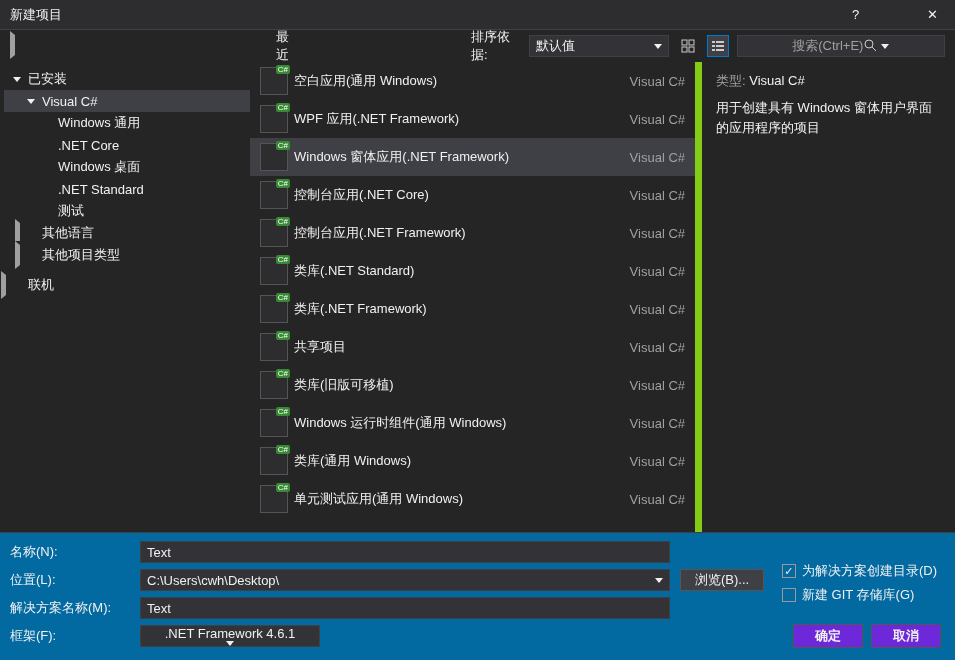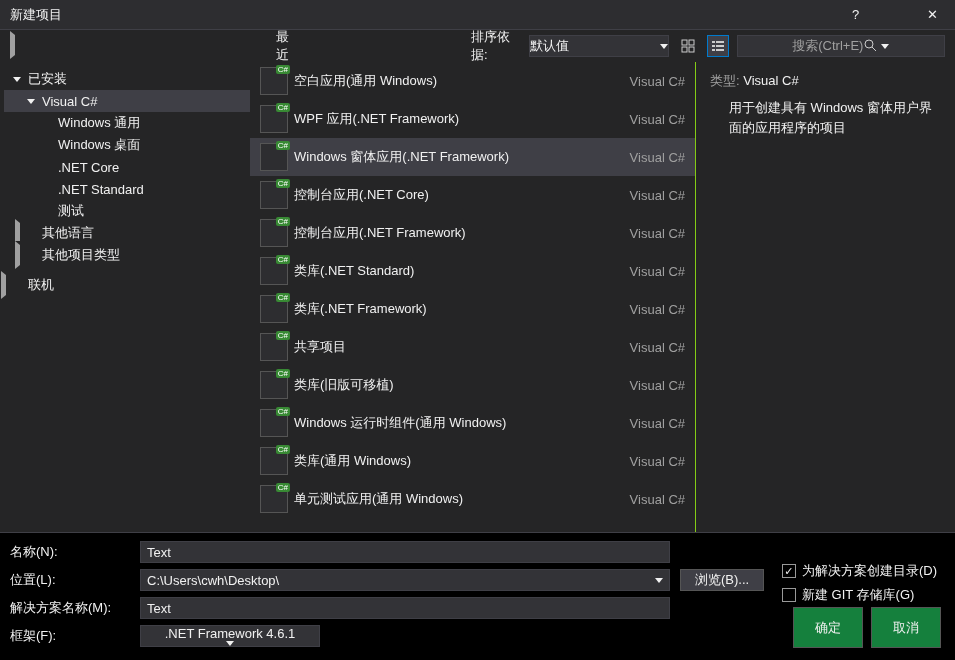--- a/index.html
+++ b/index.html
@@ -6,58 +6,58 @@
 body { background: #1e1e1e; color: #f1f1f1; width: 955px; height: 660px; overflow: hidden; }
 .titlebar { height: 30px; background: #2d2d30; display: flex; align-items: center; padding-left: 10px; border-bottom: 1px solid #3f3f46; gap: 32px; }
 .titlebar .title { flex: 1; }
 .titlebar .btn { width: 45px; height: 30px; display: flex; align-items: center; justify-content: center; color: #f1f1f1; }
 .topbar { height: 32px; display: flex; align-items: center; padding: 0 10px; gap: 8px; background: #252526; }
 .toptree-link { display: flex; align-items: center; gap: 6px; color: #f1f1f1; cursor: pointer; }
 .arrow { width: 0; height: 0; display: inline-block; }
 .arrow.right { border-top: 4px solid transparent; border-bottom: 4px solid transparent; border-left: 5px solid #a0a0a0; }
 .arrow.down { border-left: 4px solid transparent; border-right: 4px solid transparent; border-top: 5px solid #f1f1f1; }
 .sort-label { color: #f1f1f1; margin-left: 4px; }
-.combo { background: #333337; border: 1px solid #3f3f46; height: 22px; display: flex; align-items: center; padding: 0 0; gap: 8px; min-width: 140px; justify-content: space-between; }
+.combo { background: #333337; border: 1px solid #3f3f46; height: 22px; display: flex; align-items: center; padding: 0 6px; gap: 8px; min-width: 140px; justify-content: space-between; }
 .viewbtn { width: 24px; height: 22px; display: flex; align-items: center; justify-content: center; border: 1px solid transparent; }
 .viewbtn.active { border: 1px solid #007acc; background: #3f3f46; }
 .searchbox { margin-left: auto; background: #333337; border: 1px solid #3f3f46; height: 22px; width: 230px; display: flex; align-items: center; padding: 0 6px; color: #a0a0a0; justify-content: center; }
 .main { display: flex; height: 470px; background: #252526; }
 .sidebar { width: 250px; padding: 6px 0 6px 4px; overflow: hidden; }
 .treeitem { display: flex; align-items: center; gap: 6px; height: 22px; padding-left: 8px; cursor: pointer; color: #f1f1f1; }
 .treeitem .tri { width: 10px; display: inline-flex; justify-content: center; }
 .treeitem.d1 { padding-left: 22px; }
 .treeitem.d3 { padding-left: 54px; }
 .treeitem.selected { background: #3f3f46; }
 .center { flex: 1; overflow-y: auto; background: #252526; border-left: 0; }
 .center::-webkit-scrollbar { width: 16px; }
 .center::-webkit-scrollbar-track { background: #3e3e42; }
 .center::-webkit-scrollbar-thumb { background: #686868; }
 .tplitem { display: flex; align-items: center; height: 38px; padding: 0 10px; gap: 6px; cursor: pointer; }
 .tplitem.selected { background: #3f3f46; }
 .tplicon { width: 28px; height: 28px; background: #2d2d30; border: 1px solid #555; position: relative; flex-shrink: 0; }
 .tplicon::after { content: "C#"; position: absolute; top: -3px; right: -3px; background: #388a34; color: #fff; font-size: 8px; padding: 0 2px; border-radius: 2px; }
 .tpltext { flex: 1; }
 .tpllang { color: #a0a0a0; }
-.right { width: 260px; padding: 10px 14px; border-left: 1px solid #84cc16; background: #252526; }
+.right { width: 260px; padding: 10px 14px; border-left: 7px solid #84cc16; background: #252526; }
 .right .typelabel { color: #a0a0a0; }
 .right .typeval { color: #f1f1f1; }
-.right .desc { margin-top: 8px; line-height: 1.5; margin-left: 19px; }
-.bottom { background: #000000; padding: 6px 10px 10px 10px; border-top: 1px solid #3f3f46; }
+.right .desc { margin-top: 8px; line-height: 1.5; }
+.bottom { background: #0369a1; padding: 6px 10px 10px 10px; border-top: 1px solid #3f3f46; }
 .formrow { display: flex; align-items: center; height: 26px; margin-bottom: 2px; }
 .formrow .label { width: 130px; color: #f1f1f1; }
 .formrow .input { background: #333337; border: 1px solid #3f3f46; height: 22px; color: #f1f1f1; padding: 0 6px; display:flex; align-items:center; }
 .formrow .input.name { width: 530px; }
 .formrow .input.loc { width: 530px; display:flex; justify-content:space-between; }
 .formrow .input.fw { width: 180px; display:flex; justify-content:flex-start;flex-direction:column; }
 .browse { margin-left: 10px; background: #3f3f46; border: 1px solid #555; height: 22px; padding: 0 14px; display:flex; align-items:center; }
 .checks { position: absolute; right: 18px; bottom: 56px; display:flex; flex-direction:column; gap:6px; }
 .chk { display:flex; align-items:center; gap:6px; }
 .chkbox { width:14px; height:14px; border:1px solid #999; display:inline-flex; align-items:center; justify-content:center; font-size:11px; }
 .dlgbtns { position:absolute; right: 14px; bottom: 12px; display:flex; gap:8px; }
-.dlgbtn { width: 70px; height: 41px; background: #15803d; border:1px solid #555; display:flex; align-items:center; justify-content:center; cursor:pointer; }
+.dlgbtn { width: 70px; height: 24px; background: #6d28d9; border:1px solid #555; display:flex; align-items:center; justify-content:center; cursor:pointer;font-weight:bold; }
 </style>
 </head>
 <body>
 
 <div class="titlebar">
   <span class="title">新建项目</span>
   <div class="btn">?</div>
   <div class="btn">✕</div>
 </div>
 
@@ -111,22 +111,22 @@
       <span>已安装</span>
     </div>
     <div class="treeitem d1 selected">
       <span class="tri">
           <span class="arrow down"></span>
         </span>
       <span>Visual C#</span>
     </div>
     <div id="tree-children">
         <div class="treeitem d3">Windows 通用</div>
+        <div class="treeitem d3">.NET Core</div>
         <div class="treeitem d3">Windows 桌面</div>
-        <div class="treeitem d3">.NET Core</div>
         <div class="treeitem d3">.NET Standard</div>
         <div class="treeitem d3">测试</div>
       </div>
     <div class="treeitem d1">
       <span class="tri">
           <span class="arrow right"></span>
         </span>
       <span>其他语言</span>
     </div>
     <div class="treeitem d1">

